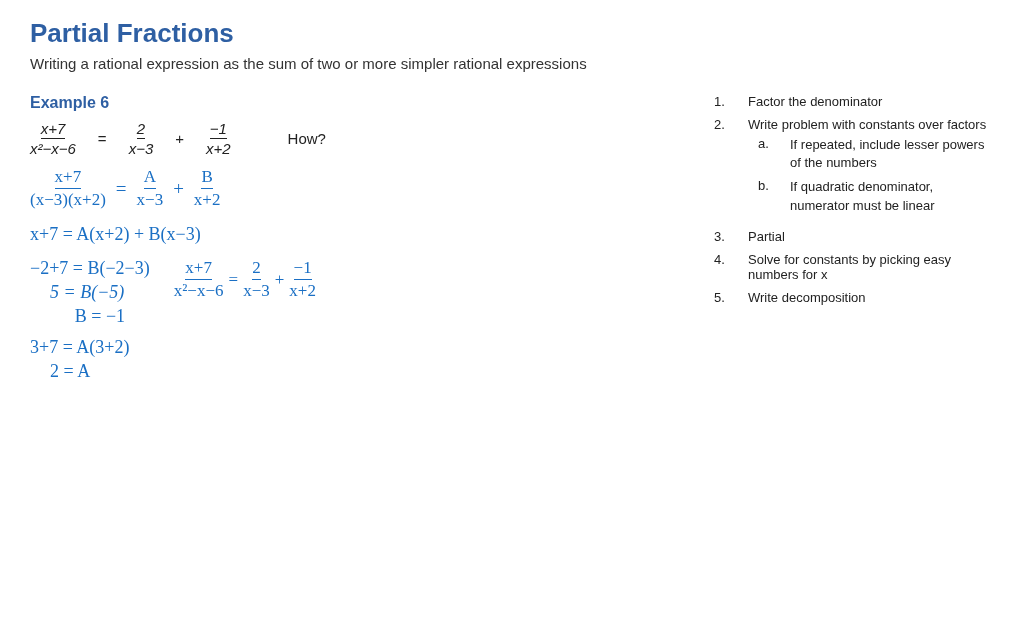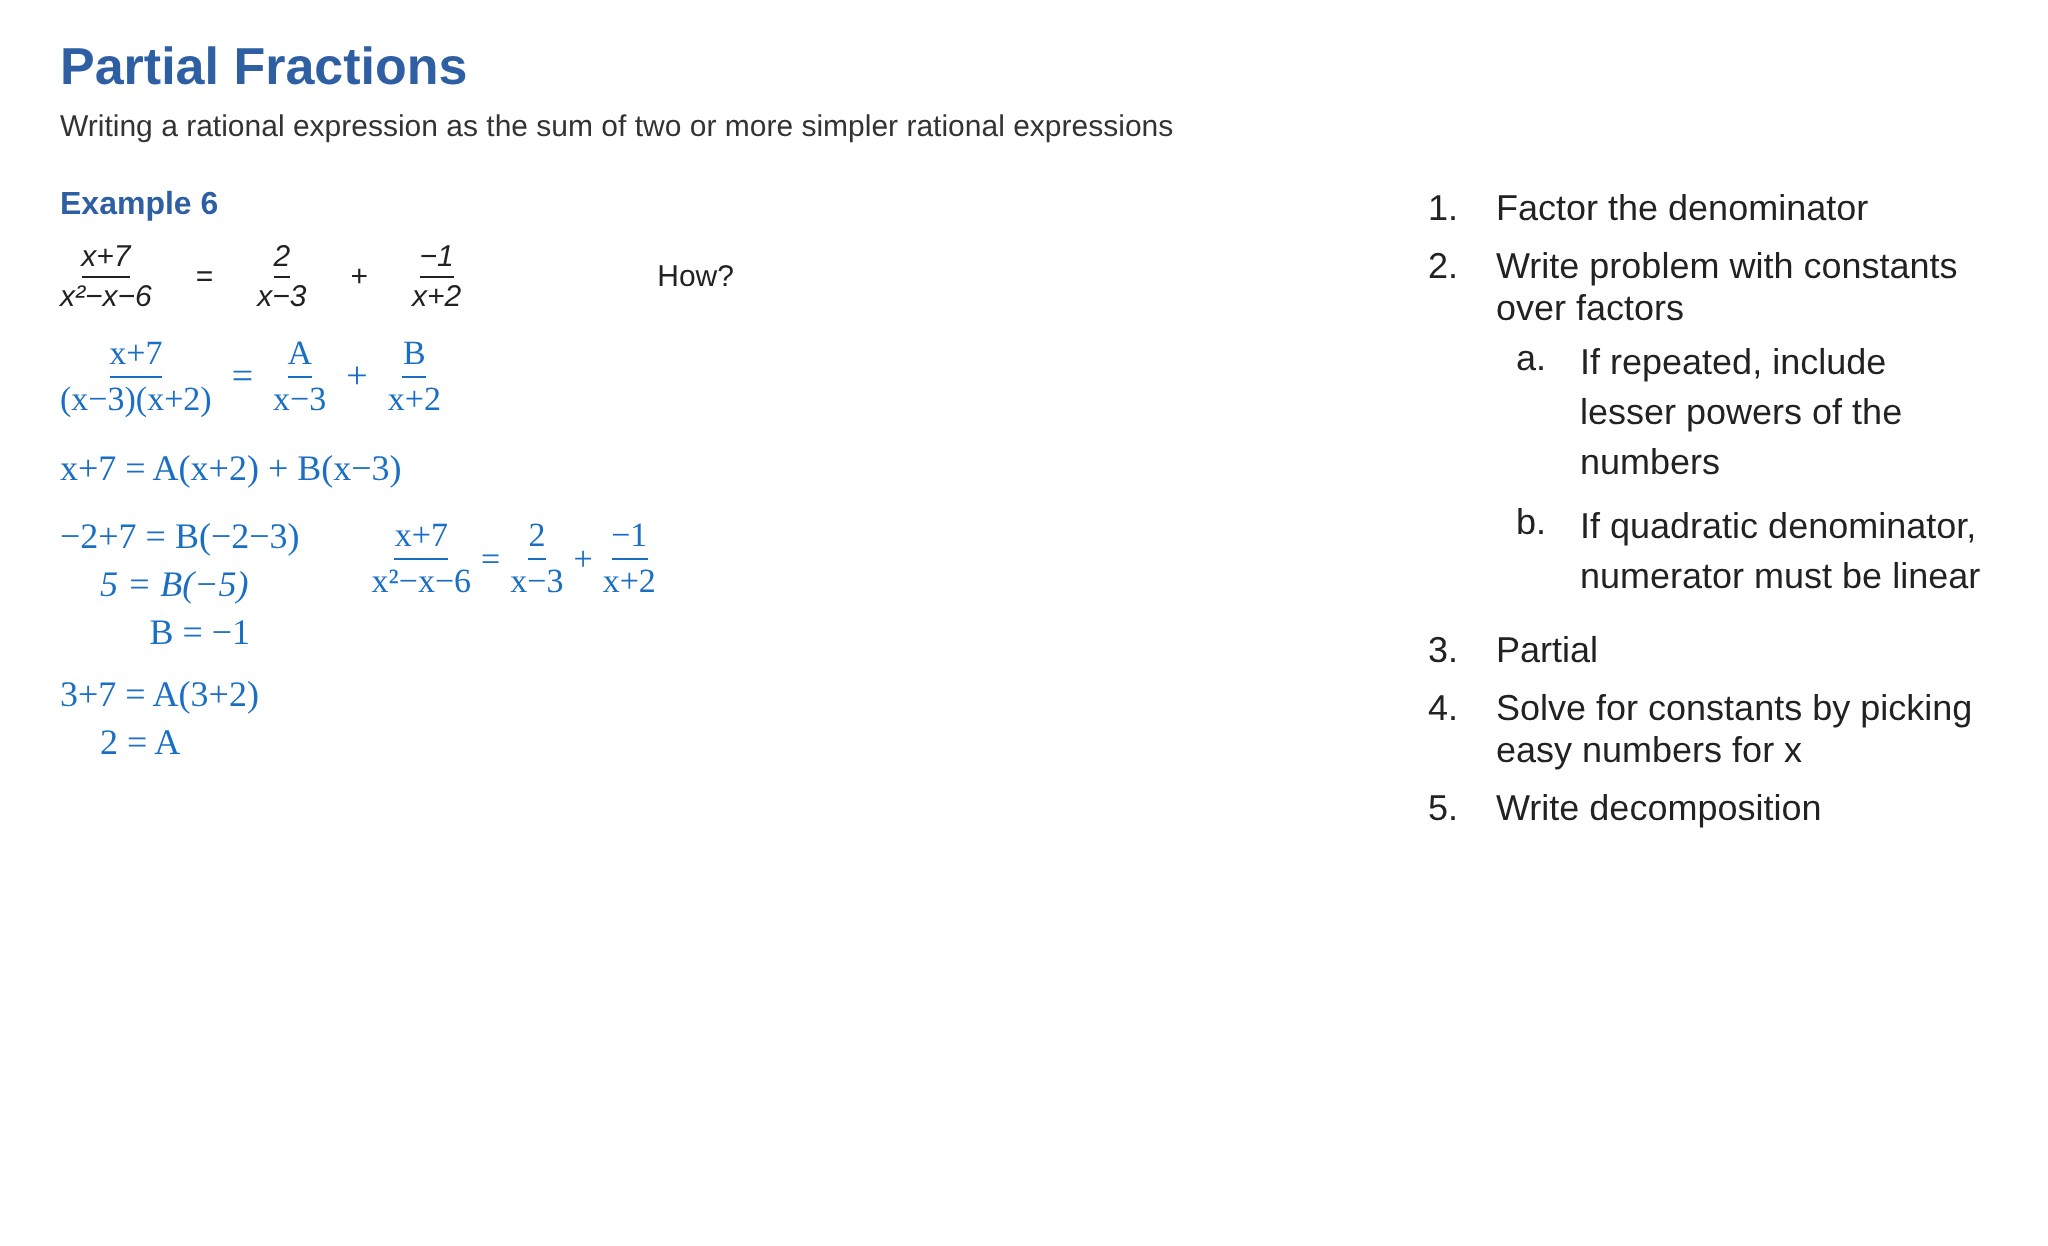--- a/index.html
+++ b/index.html
@@ -59,21 +59,21 @@
     }
     .frac .den {
       padding-top: 1px;
       text-align: center;
       font-size: 15px;
     }
     .equals { font-size: 15px; margin: 0 4px; }
     .plus { font-size: 15px; margin: 0 4px; }
     .how-text {
       font-size: 15px;
-      margin-left: 80px;
+      margin-left: 39px;
       align-self: center;
     }
 
     
     .handwritten {
       font-family: 'Comic Sans MS', 'Segoe Script', cursive;
       color: #1a6fc4;
       font-size: 18px;
     }
     .hw-block {
@@ -104,21 +104,21 @@
     .hw-frac .hw-den {
       padding-top: 1px;
       text-align: center;
     }
 
     
     .right-section {
       width: 310px;
       flex-shrink: 0;
       padding-left: 30px;
-      font-size: 18px;
+      font-size: 13px;
     }
     .steps-list {
       list-style: none;
       counter-reset: steps;
     }
     .steps-list > li {
       counter-increment: steps;
       margin-bottom: 8px;
       display: flex;
       gap: 8px;
@@ -198,21 +198,21 @@
           <span class="hw-num">B</span>
           <span class="hw-den">x+2</span>
         </span>
       </div>
     </div>
 
     <div class="hw-block" style="font-size:22px; margin-bottom:12px;">
       <span class="handwritten">x+7 = A(x+2) + B(x−3)</span>
     </div>
 
-    <div style="display:flex; align-items:flex-start; gap: 36px;">
+    <div style="display:flex; align-items:flex-start; gap: 24px;">
       <div>
 
         <div class="hw-line" style="font-size:18px; margin-bottom:3px;">
           <span class="handwritten">−2+7 = B(−2−3)</span>
         </div>
 
         <div class="hw-line" style="font-size:18px; margin-bottom:3px; padding-left:20px;font-style:italic;">
           <span class="handwritten">5 = B(−5)</span>
         </div>
 

